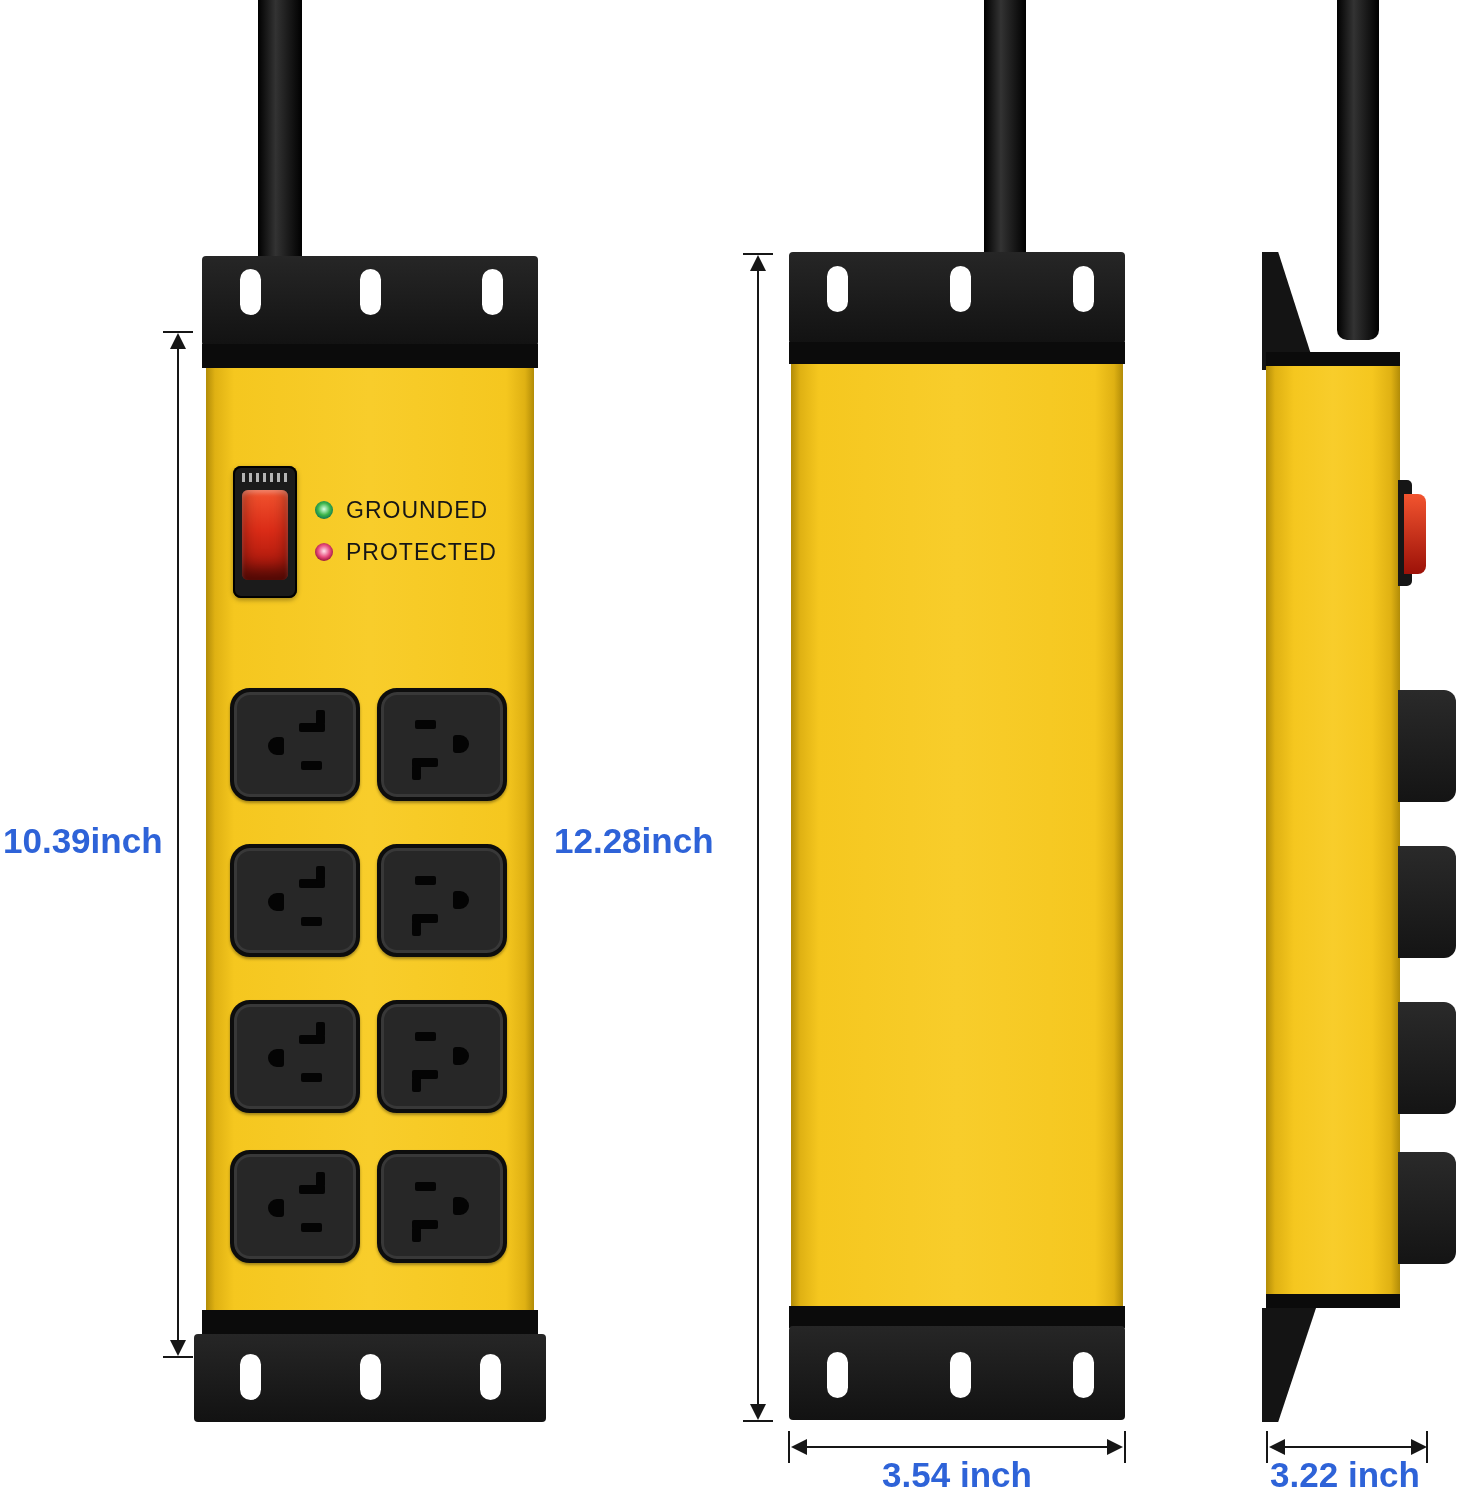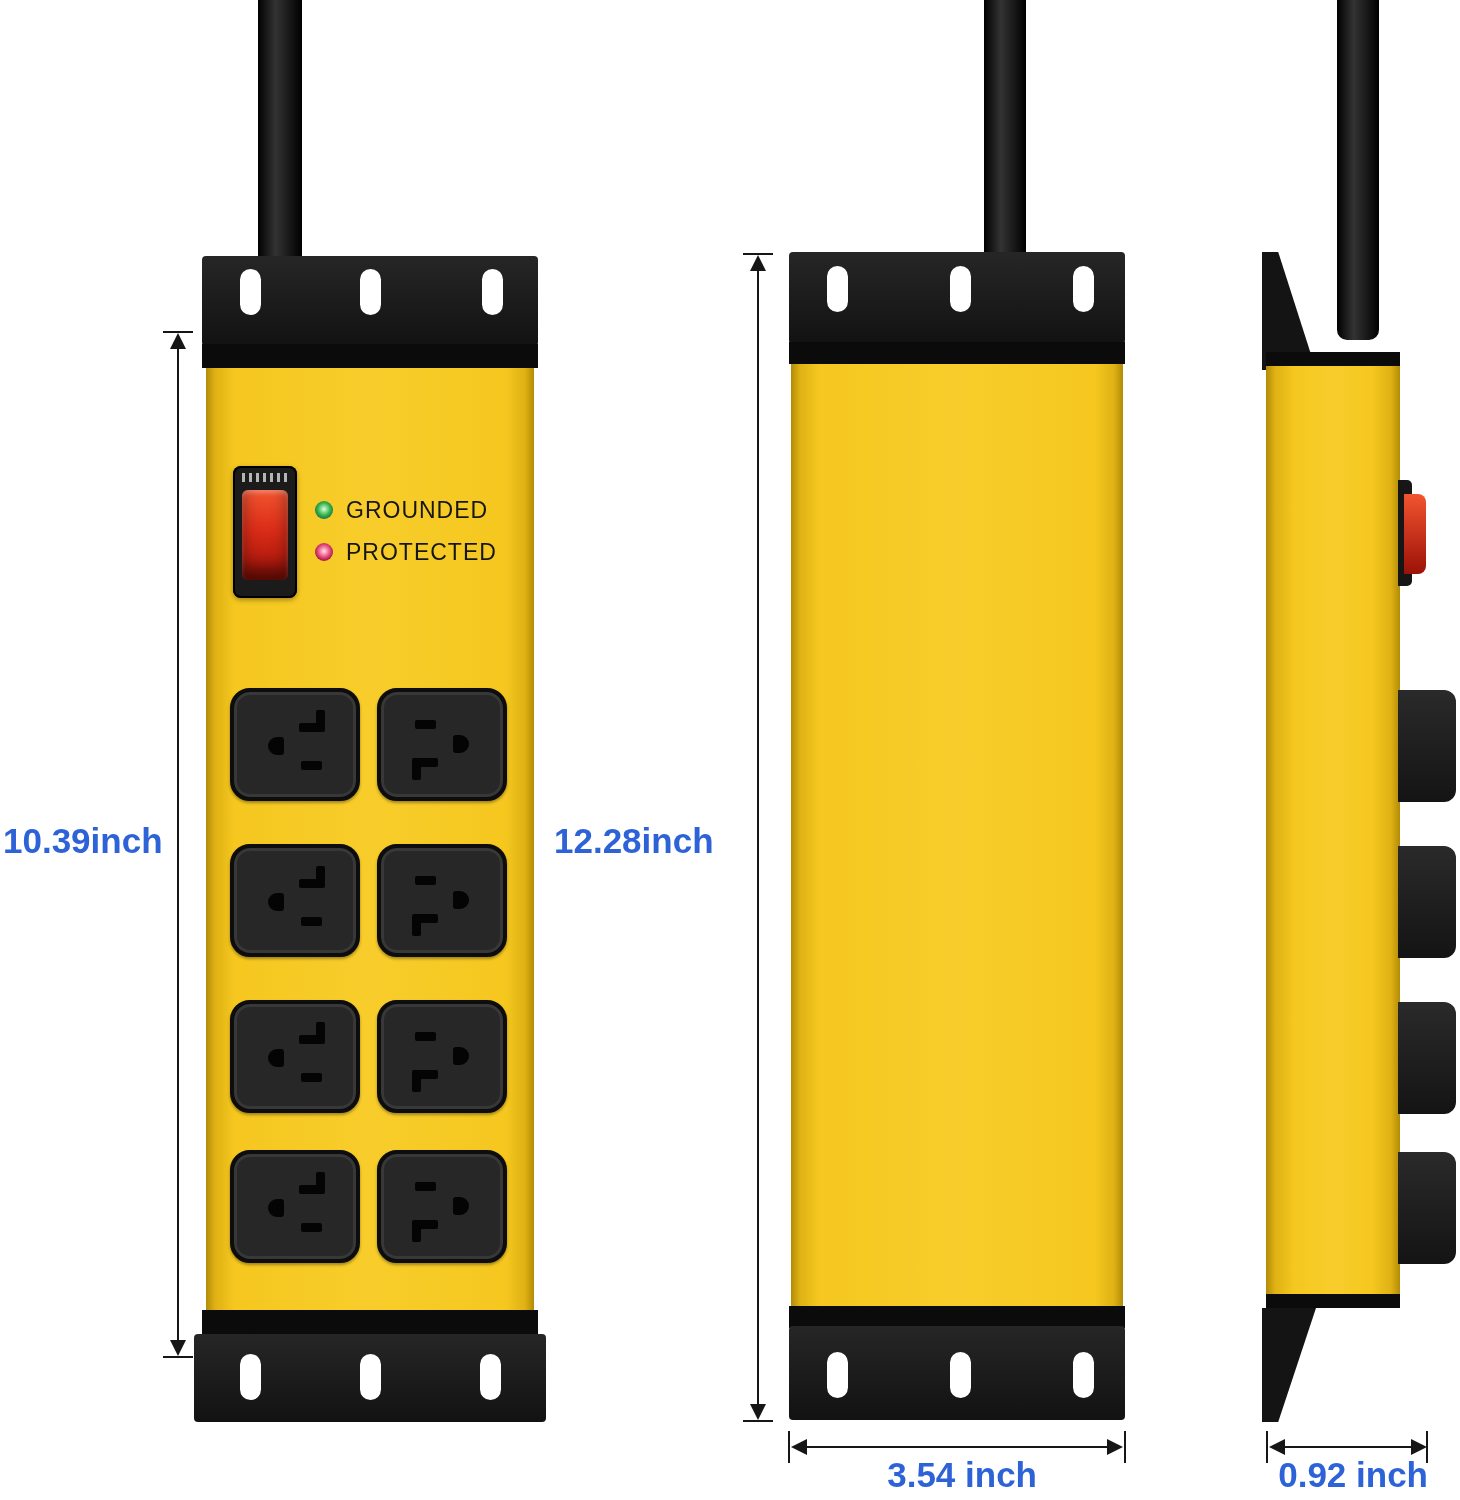--- a/index.html
+++ b/index.html
@@ -59,21 +59,21 @@
 
   
   .dline{position:absolute;background:#161616;}
   .cap{position:absolute;background:#161616;}
   .arr{position:absolute;width:0;height:0;}
   .a-up{border-left:8px solid transparent;border-right:8px solid transparent;border-bottom:16px solid #161616;}
   .a-down{border-left:8px solid transparent;border-right:8px solid transparent;border-top:16px solid #161616;}
   .a-left{border-top:8px solid transparent;border-bottom:8px solid transparent;border-right:16px solid #161616;}
   .a-right{border-top:8px solid transparent;border-bottom:8px solid transparent;border-left:16px solid #161616;}
   .dim-label{position:absolute;font:700 35px/38px "Liberation Sans",sans-serif;color:#2e63d8;}
-  .dim-label.center{text-align:right;}
+  .dim-label.center{text-align:center;}
 </style>
 </head>
 <body>
 
 <div class="canvas">
 
   <div>
     <div class="cord" style="left:258px;top:0;width:44px;height:300px;"></div>
 
     <div class="bracket" style="left:202px;top:256px;width:336px;height:90px;">
@@ -227,15 +227,15 @@
     <div class="wedge-bot" style="left:1262px;top:1308px;width:54px;height:114px;"></div>
   </div>
 
   <div>
     <div class="cap" style="left:1266px;top:1431px;width:2px;height:32px;"></div>
     <div class="arr a-left" style="left:1269px;top:1439px;"></div>
     <div class="dline" style="left:1283px;top:1446px;width:130px;height:2px;"></div>
     <div class="arr a-right" style="left:1411px;top:1439px;"></div>
     <div class="cap" style="left:1426px;top:1431px;width:2px;height:32px;"></div>
   </div>
-  <div class="dim-label center" style="left:1262px;top:1456px;width:166px;">0.92 inch</div>
+  <div class="dim-label center" style="left:1262px;top:1456px;width:166px;">3.22 inch</div>
 
 </div>
 
 </body></html>

